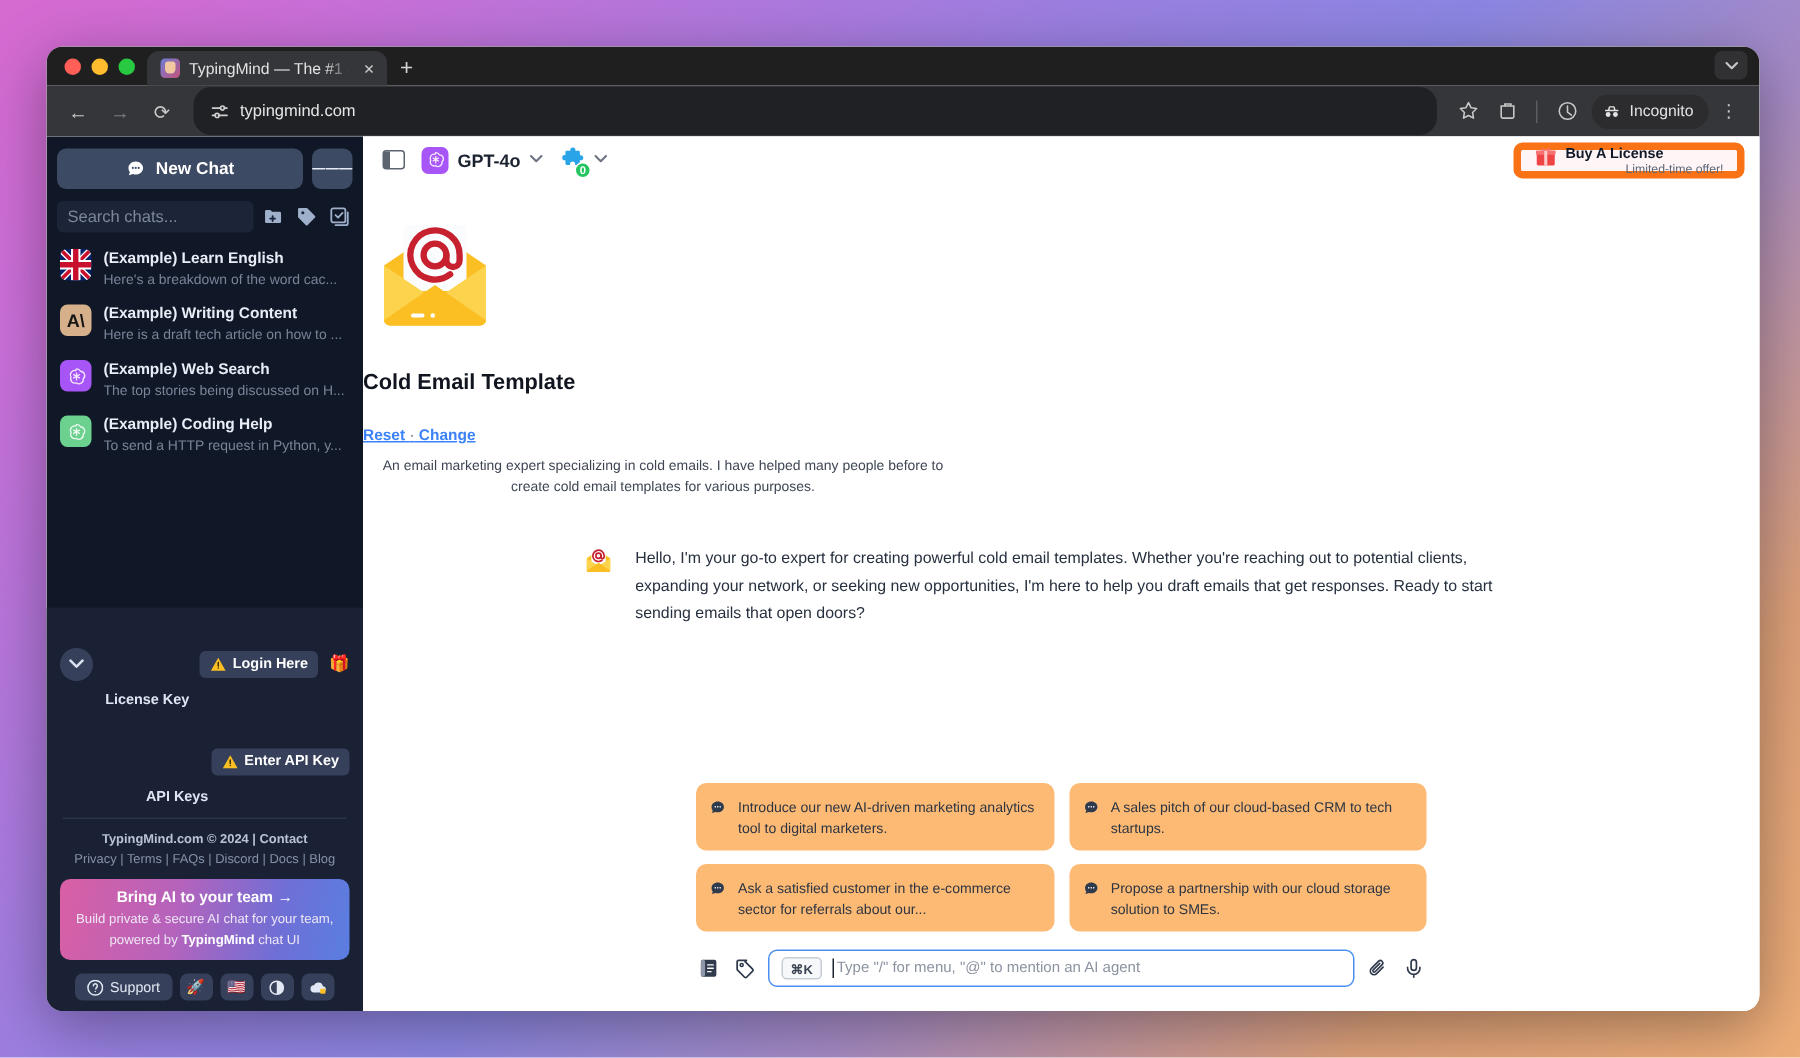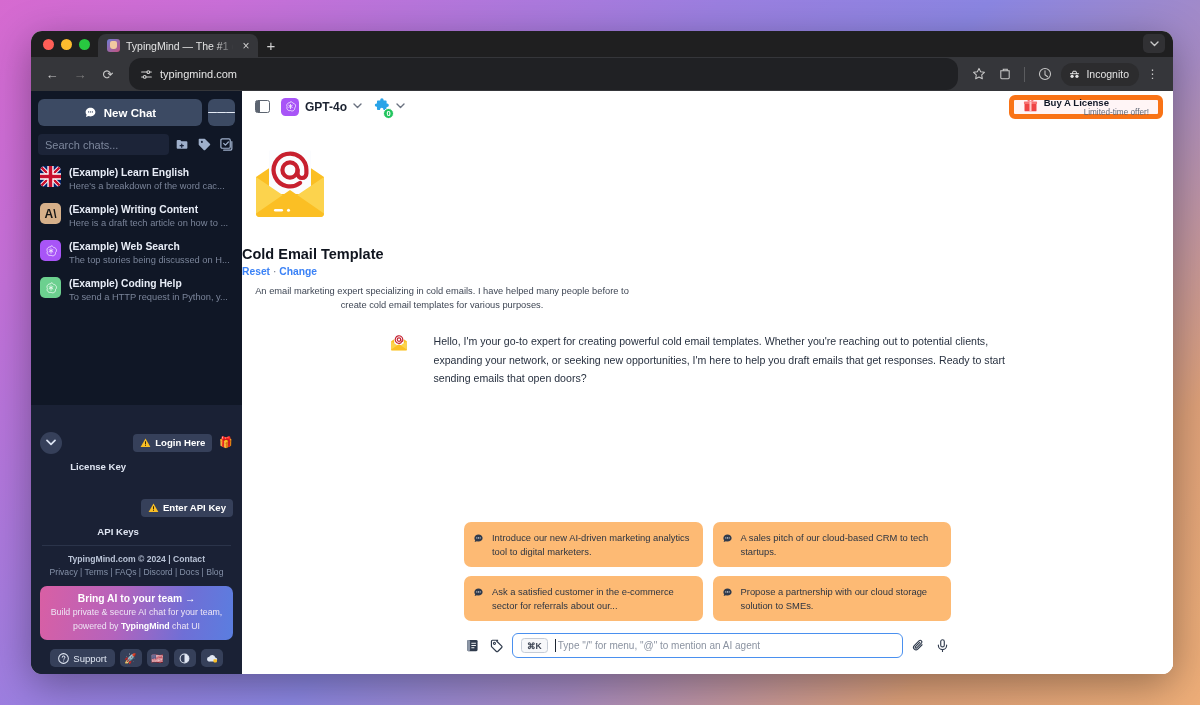--- a/index.html
+++ b/index.html
@@ -156,25 +156,25 @@
     background: #fff5f6; border-radius: 6px; display: flex; align-items: center; gap: 6px;
     padding: 0 9px;
   }
   .bl-t1 { font-size: 9.6px; font-weight: bold; color: #111827; line-height: 11px; }
   .bl-t2 { font-size: 8.2px; color: #5d6675; line-height: 10px; margin-left: 40px; }
   
   .content { flex: 1; overflow: hidden; display: flex; flex-direction: column;
     align-items: center; padding-top: 15px; }
   .hero { width: 100%; display: flex; flex-direction: column; align-items: flex-start; }
   .hero-title { font-size: 14.5px; font-weight: bold; color: #10151f; margin-top: 9px; }
-  .hero-links { margin-top: 4px; font-size: 10.3px; color: #3b82f6; font-weight: bold; }
+  .hero-links { margin-top: 22px; font-size: 10.3px; color: #3b82f6; font-weight: bold; text-decoration: underline; }
   .hero-links span.sep { color: #6b7280; font-weight: normal; }
   .hero-desc { margin-top: 8px; width: 400px; text-align: center; font-size: 9.3px;
     color: #3e4654; line-height: 13.5px; }
-  .msg { width: 640px; display: flex; gap: 24px; margin-top: 20px; }
+  .msg { width: 640px; display: flex; gap: 14px; margin-top: 32px; }
   .msg-text { flex: 1; font-size: 10.6px; color: #27303f; line-height: 18.5px; }
   .suggestions { width: 487px; margin-top: auto; display: grid;
     grid-template-columns: 1fr 1fr; gap: 9px 10px; }
   .sugg { background: #fdba74; border-radius: 7px; padding: 9px 11px 9px 9px; display: flex;
     gap: 8px; align-items: flex-start; }
   .sugg-txt { flex: 1; font-size: 9.4px; color: #2d3542; line-height: 13.5px; }
   .bubble-ico { width: 11px; height: 11px; flex: 0 0 11px; margin-top: 2px; }
   
   .composer { width: 100%; display: flex; justify-content: center; padding: 12px 0 16px 0; }
   .composer-inner { width: 487px; display: flex; align-items: center; gap: 7px; }

